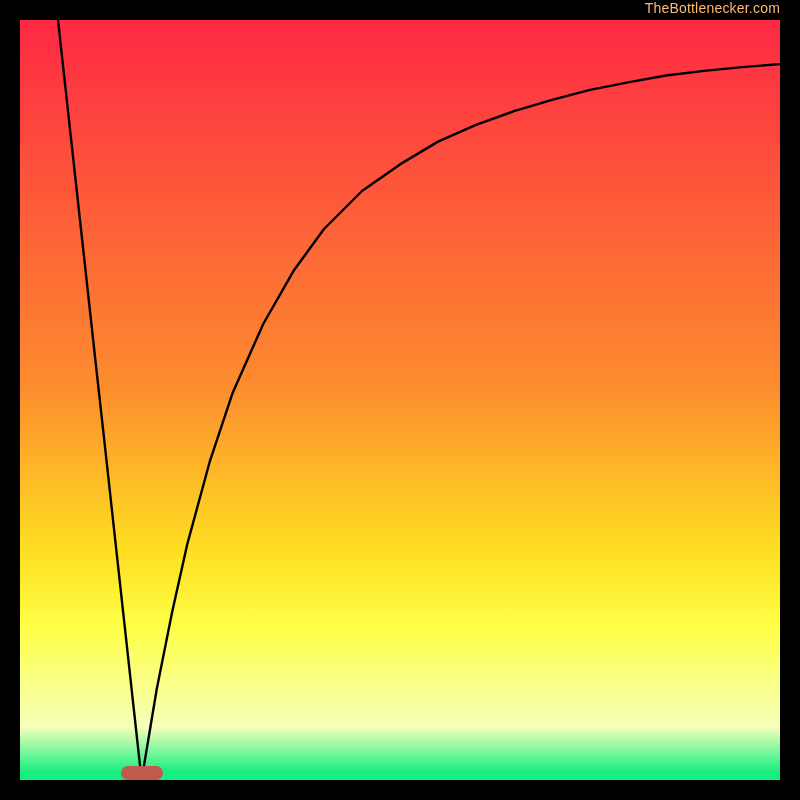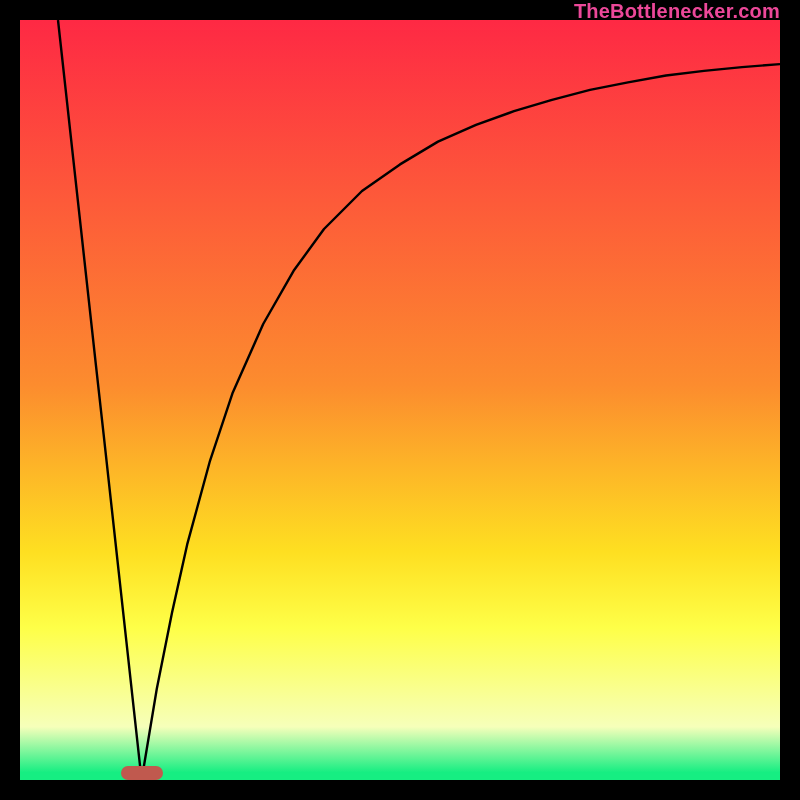--- a/index.html
+++ b/index.html
@@ -26,23 +26,23 @@
     overflow: hidden;
   }
   .bg-gradient {
     position: absolute;
     inset: 0;
   }
   .credit {
     position: absolute;
     top: 0;
     right: 20px;
-    color: #ec4899;
-    font-size: 20px;
-    font-weight: 700;
+    color: #fdba74;
+    font-size: 14px;
+    font-weight: 400;
     letter-spacing: 0.2px;
   }
   svg.curves {
     position: absolute;
     inset: 0;
   }
   .marker {
     position: absolute;
     width: 42px;
     height: 14px;

